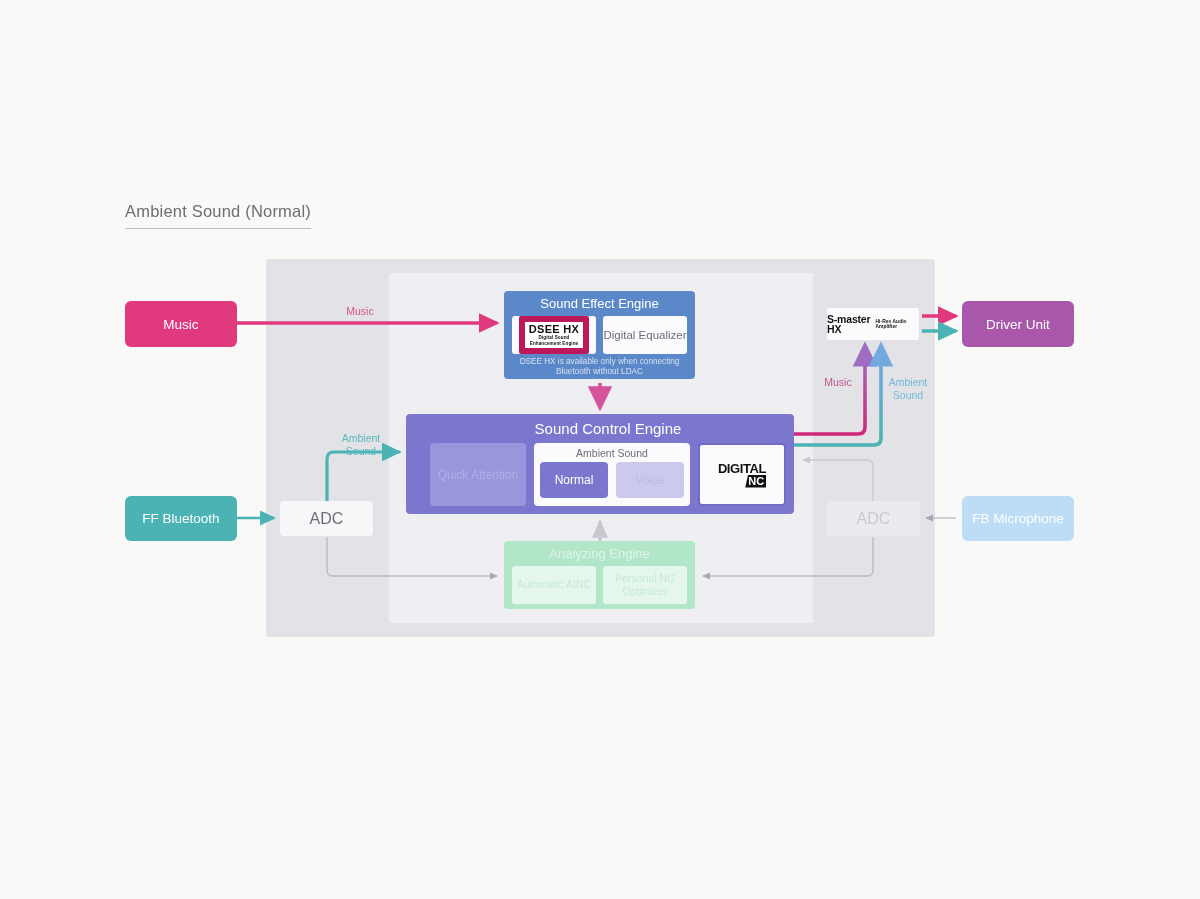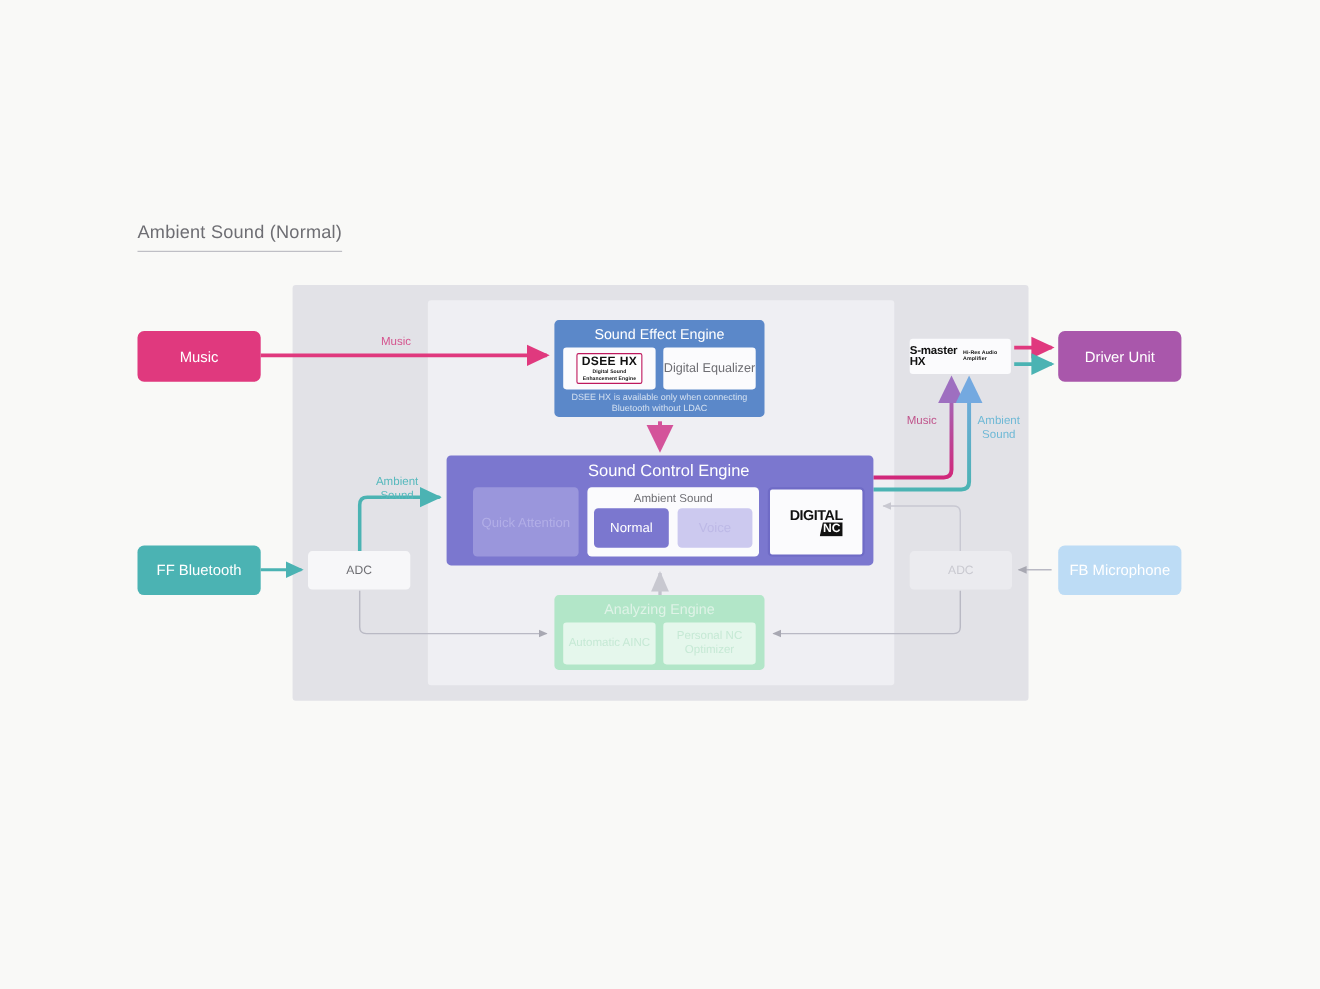--- a/index.html
+++ b/index.html
@@ -42,42 +42,42 @@
   .io-music    { left:125px; top:301px; width:112px; height:46px; background:#e0397e; }
   .io-ff-mic   { left:125px; top:496px; width:112px; height:45px; background:#4bb3b3; }
   .io-fb-mic   { left:962px; top:496px; width:112px; height:45px; background:#bddcf5;
                  color:#ffffff; }
   .io-driver   { left:962px; top:301px; width:112px; height:46px; background:#a957ab; }
 
   
   .adc {
     position:absolute; background:#f7f7f9; border-radius:4px;
     display:flex; align-items:center; justify-content:center;
-    font-size:11px; color:#6e6e73;
+    font-size:16px; color:#6e6e73;
   }
   .adc-left  { left:280px; top:501px; width:93px; height:35px; }
   .adc-right { left:827px; top:501px; width:93px; height:35px; color:#c9c9d0; background:#ebebef; }
 
   
   .see {
     position:absolute; left:504px; top:291px; width:191px; height:88px;
     background:#5b88c9; border-radius:4px;
   }
   .see-title {
     height:25px; display:flex; align-items:center; justify-content:center;
     color:#fff; font-size:13px;
   }
   .see-row { display:flex; gap:7px; padding:0 8px; height:38px; }
   .see-cell {
     flex:1; background:#fbfbfd; border-radius:3px;
     display:flex; align-items:center; justify-content:center;
     font-size:11.5px; color:#6e6e73;
   }
   .dsee-logo {
-    border:1px solid #be185d; border-radius:2px; padding:2px 4px 1px;
+    border:6px solid #be185d; border-radius:2px; padding:2px 4px 1px;
     line-height:1; text-align:center; background:#fff;
   }
   .dsee-logo .l1 { font-size:11px; font-weight:bold; color:#111; letter-spacing:.3px;
                    font-family:"Liberation Sans", sans-serif; }
   .dsee-logo .l2 { font-size:4.6px; font-weight:bold; color:#111; letter-spacing:.1px;
                    margin-top:1px; }
   .see-note {
     margin-top:3px; text-align:center; color:#d3e0f1; font-size:8.2px;
     line-height:1.25; padding:0 6px;
   }

